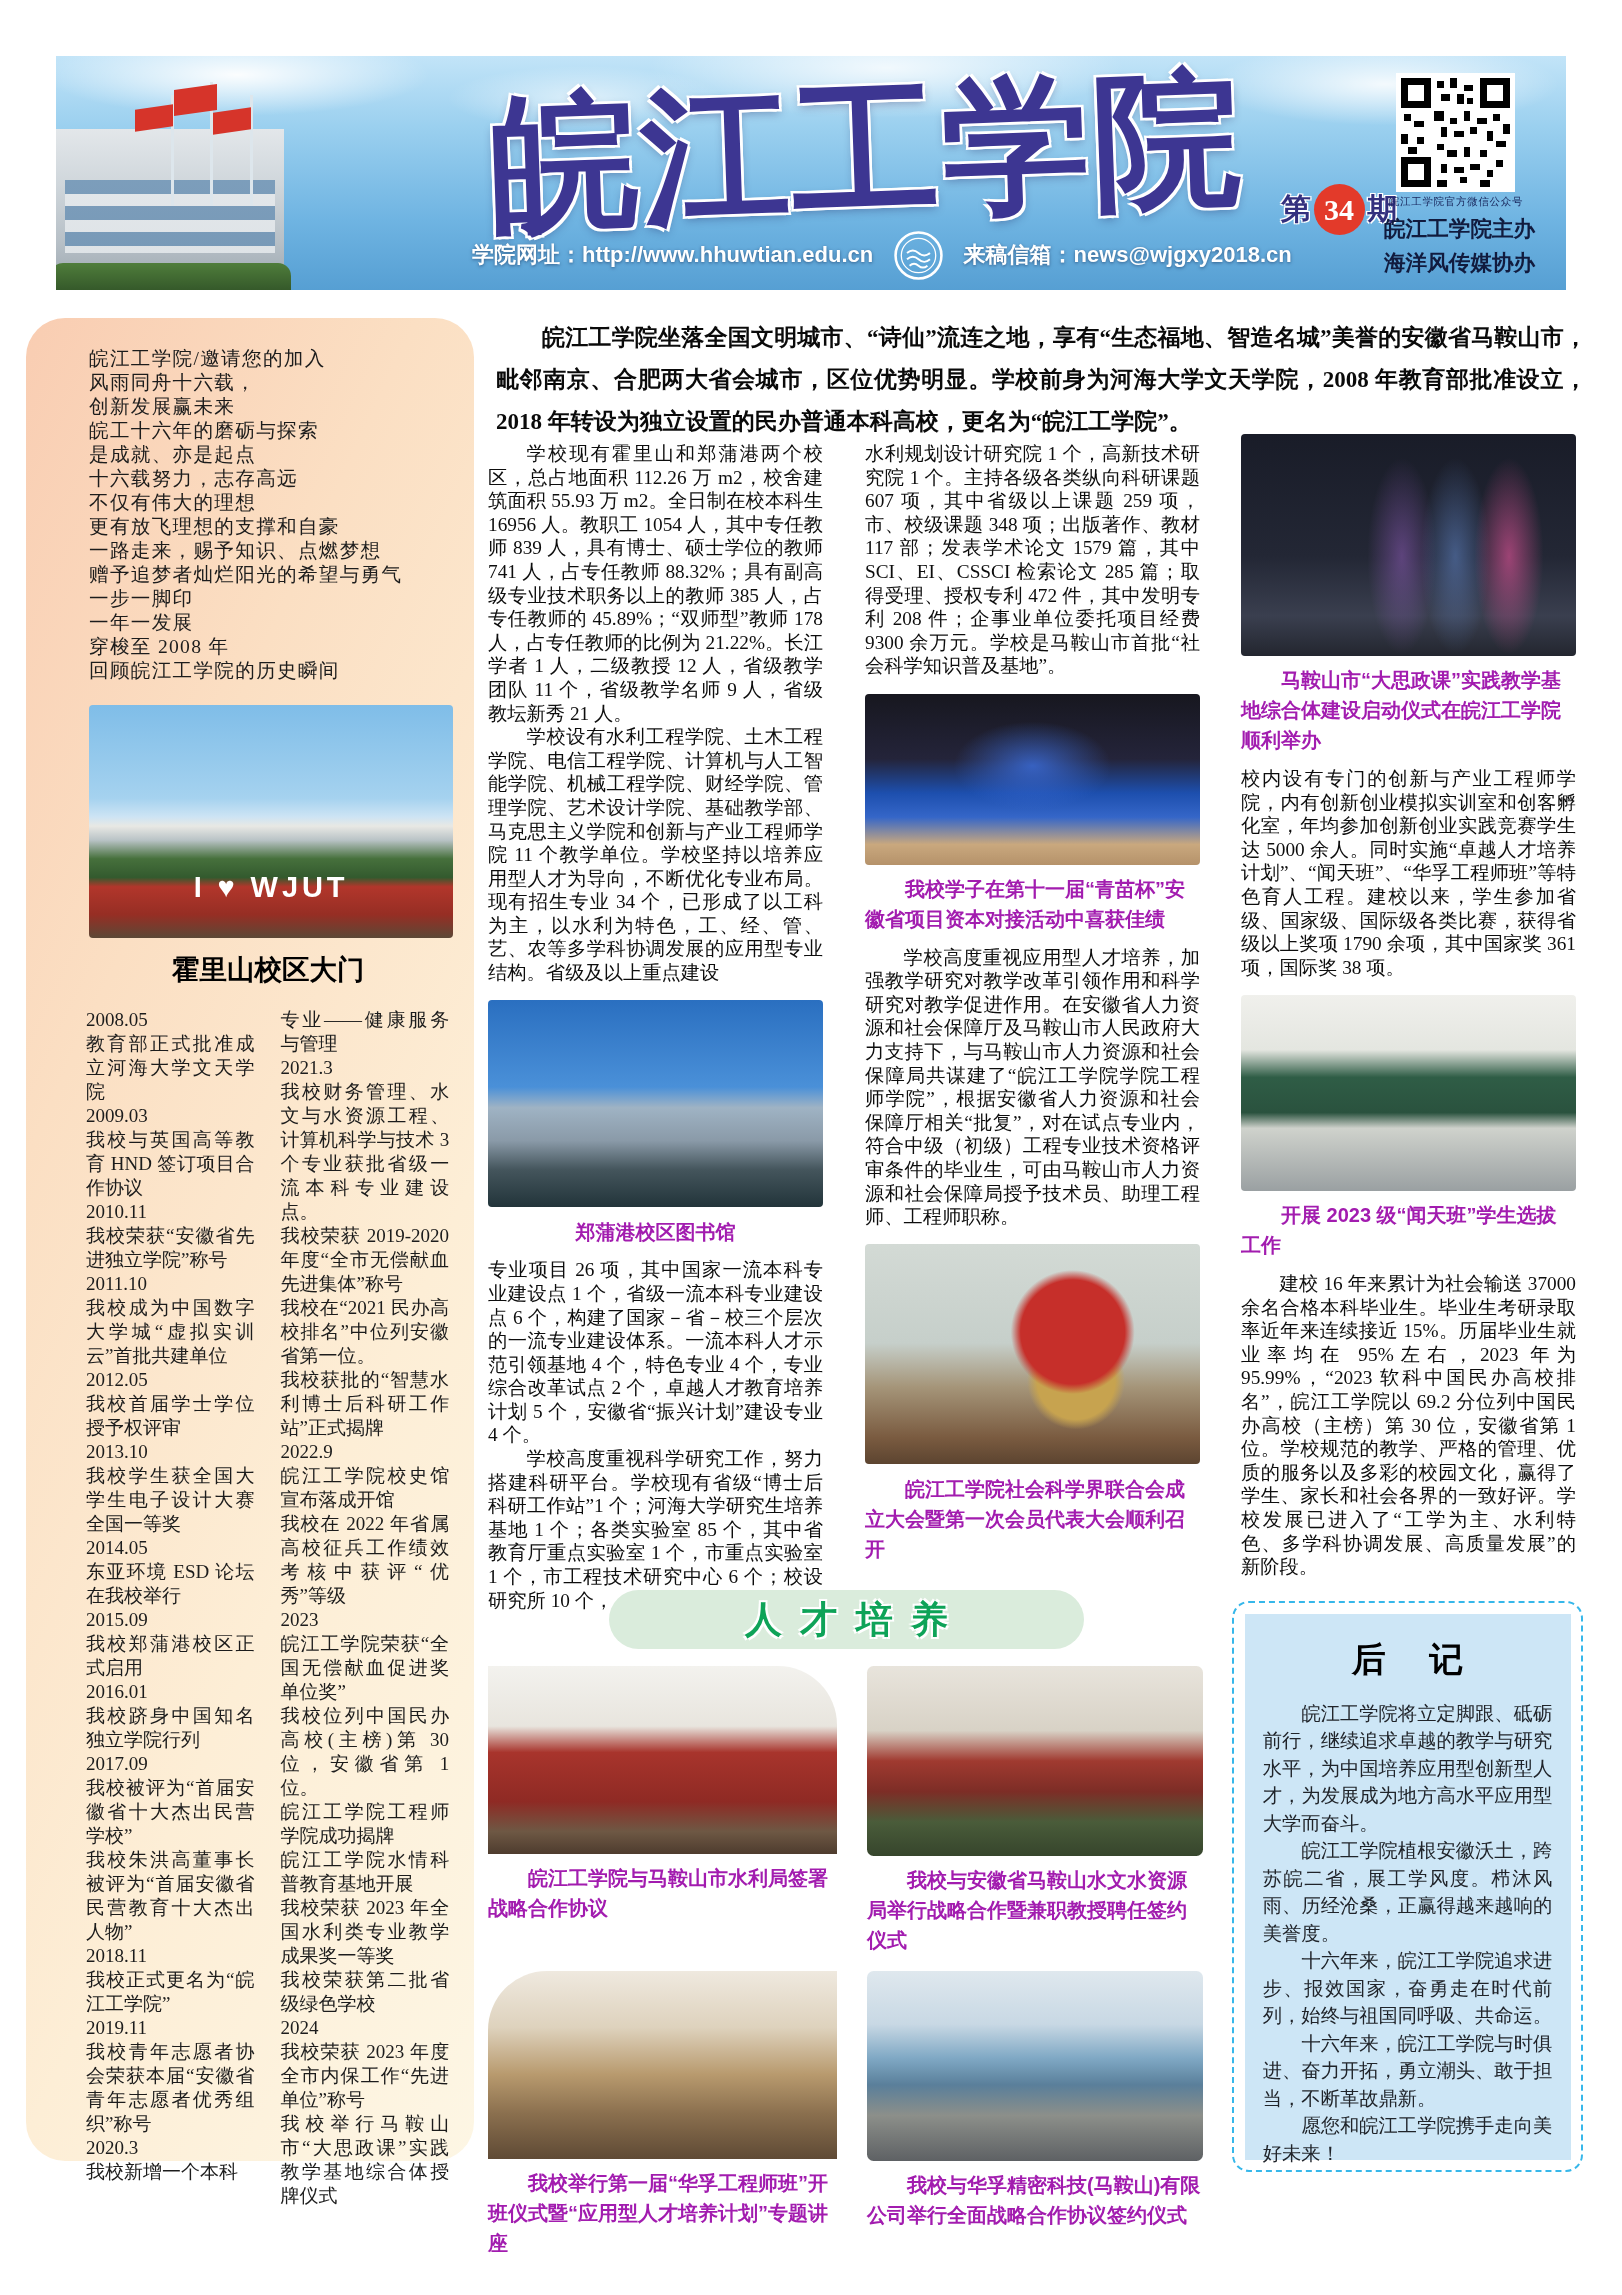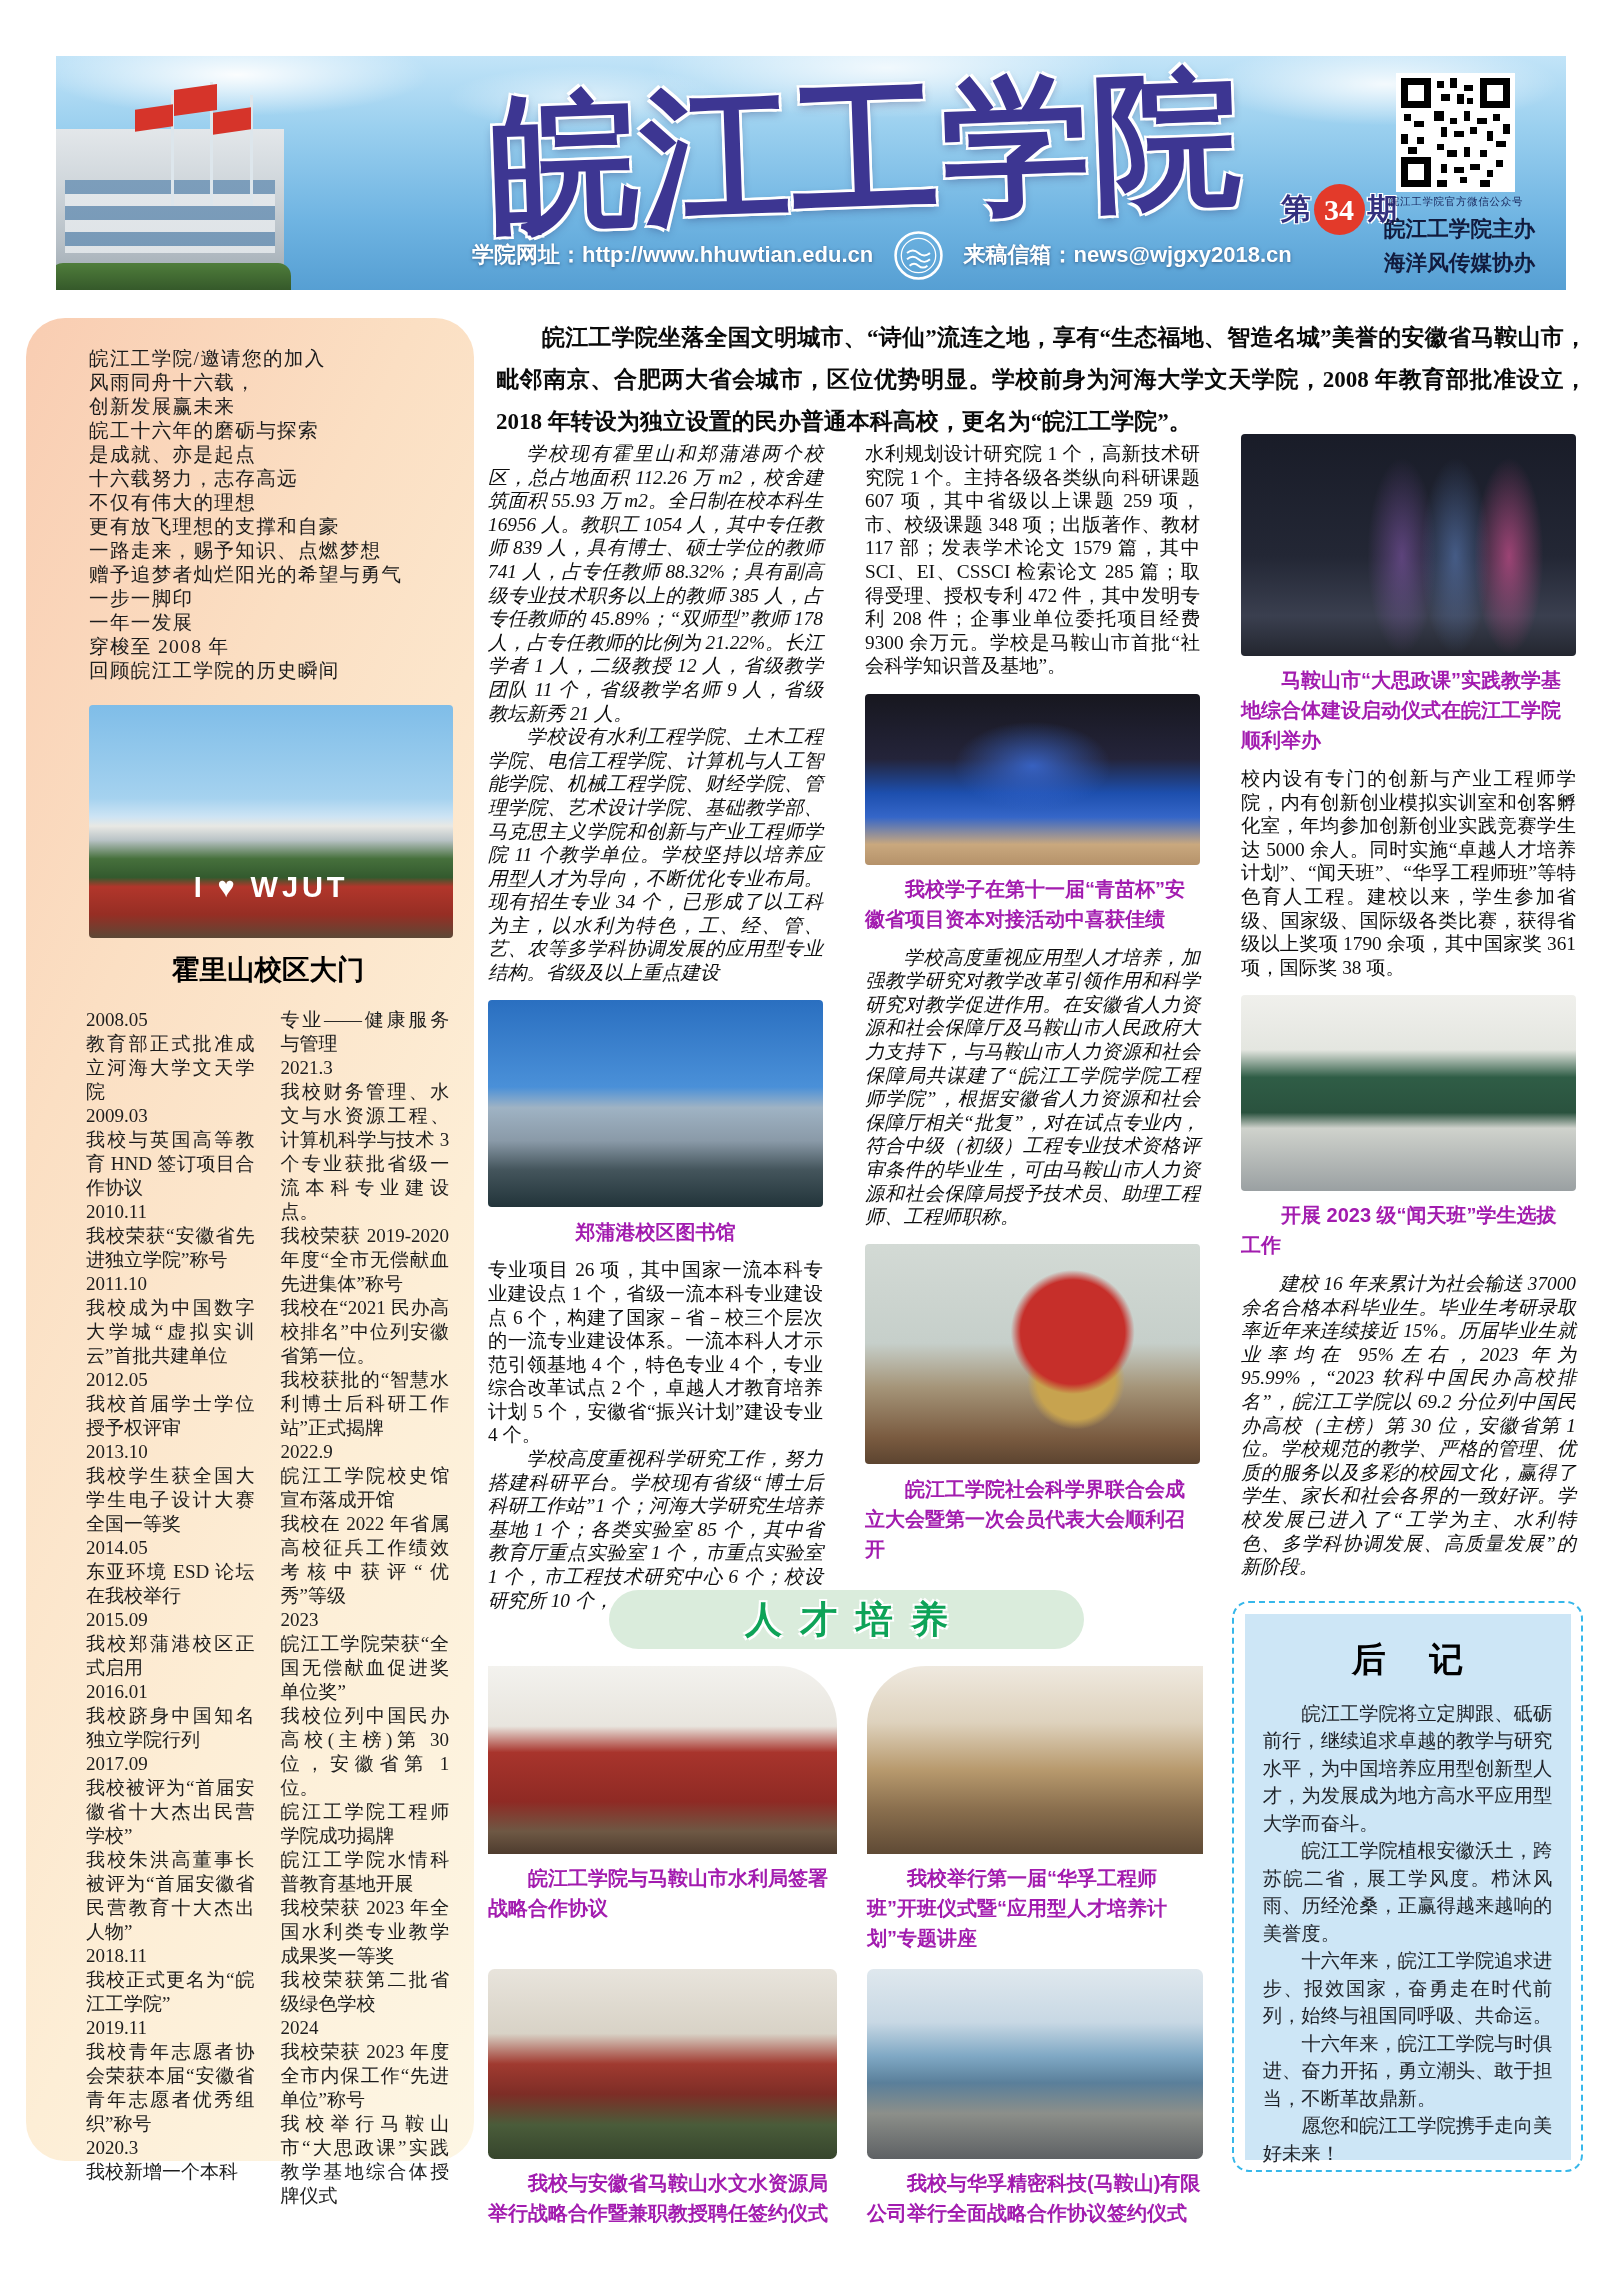--- a/index.html
+++ b/index.html
@@ -58,21 +58,21 @@
   .tl-col{flex:1;font-size:19px;line-height:24px;color:#1c1c1c;white-space:pre-line;text-align:justify;}
 
   
   .intro{position:absolute;left:488px;top:309px;width:1091px;margin:8px;
     font-weight:700;font-size:23px;line-height:42px;text-align:justify;text-indent:2em;color:#0a0a0a;}
   .col{position:absolute;top:442px;width:335px;}
   .col-1{left:488px;}
   .col-2{left:865px;}
   .col-3{left:1241px;top:434px;}
   .body-p{margin:0;font-size:19.3px;line-height:23.6px;text-align:justify;color:#0d0d0d;}
-  .indent{text-indent:2em;font-style:italic;}
+  .indent{text-indent:2em;}
   .col .photo{margin:15.7px 0 9.2px;}
   .col .photo.first{margin-top:0;}
   .cap{margin:0 0 11.8px;font-family:"Liberation Sans",sans-serif;font-weight:700;
     font-size:20px;line-height:30px;color:#a21caf;text-indent:2em;text-align:left;}
   .cap-center{text-align:center;text-indent:0;}
 
   .library{height:207px;background:linear-gradient(180deg,#2a6fc0 0%,#4a90d8 42%,#9fb3c4 52%,#8a9aa8 68%,#44555c 82%,#22343a 100%);}
   .qingmiao{height:171px;background:
     radial-gradient(ellipse 105px 59px at 50% 42%,rgba(60,110,220,.8),rgba(60,110,220,0) 75%),
     linear-gradient(180deg,#17171f 0%,#24243a 38%,#1d4fae 58%,#3566c8 72%,#c9a87e 88%,#b5926a 100%);}
@@ -304,26 +304,26 @@
   <section class="training">
     <div class="banner">
       <span>人才培养</span>
     </div>
     <div class="grid">
       <figure>
         <div class="ph ph-r1l photo"></div>
         <figcaption class="cap">皖江工学院与马鞍山市水利局签署战略合作协议</figcaption>
       </figure>
       <figure>
+        <div class="ph ph-r2l photo"></div>
+        <figcaption class="cap">我校与安徽省马鞍山水文水资源局举行战略合作暨兼职教授聘任签约仪式</figcaption>
+      </figure>
+      <figure>
         <div class="ph ph-r1r photo"></div>
         <figcaption class="cap">我校举行第一届“华孚工程师班”开班仪式暨“应用型人才培养计划”专题讲座</figcaption>
-      </figure>
-      <figure>
-        <div class="ph ph-r2l photo"></div>
-        <figcaption class="cap">我校与安徽省马鞍山水文水资源局举行战略合作暨兼职教授聘任签约仪式</figcaption>
       </figure>
       <figure>
         <div class="ph ph-r2r photo"></div>
         <figcaption class="cap">我校与华孚精密科技(马鞍山)有限公司举行全面战略合作协议签约仪式</figcaption>
       </figure>
     </div>
   </section>
 
   <section class="postscript">
     <div class="ps-inner">

